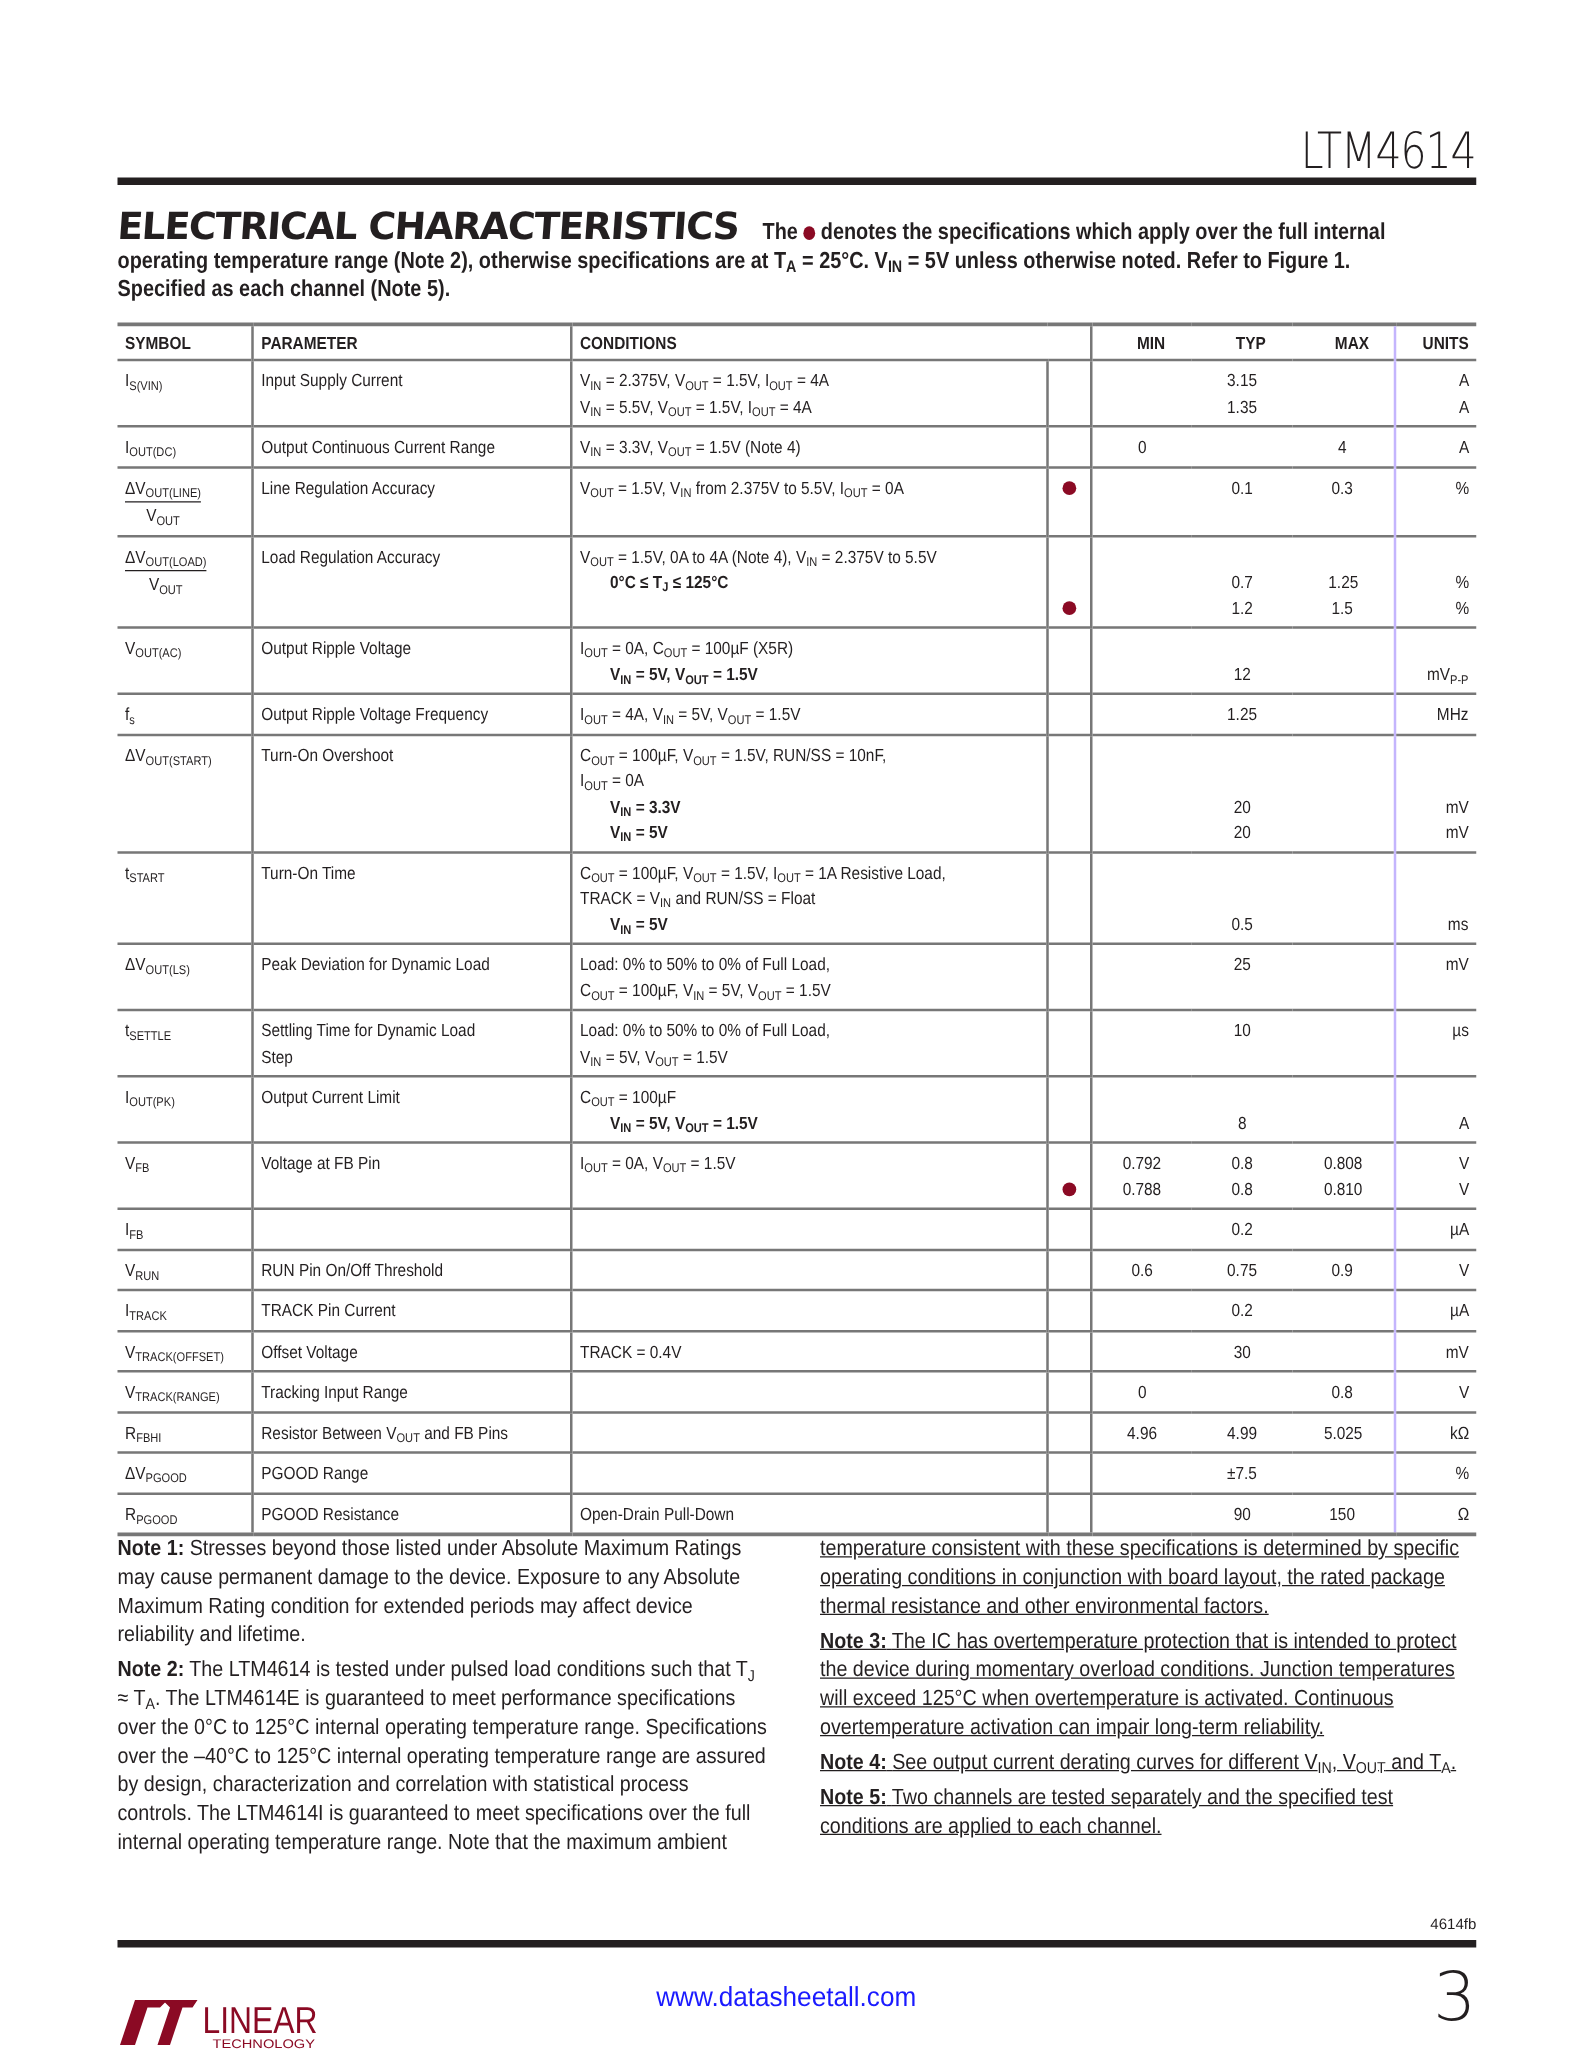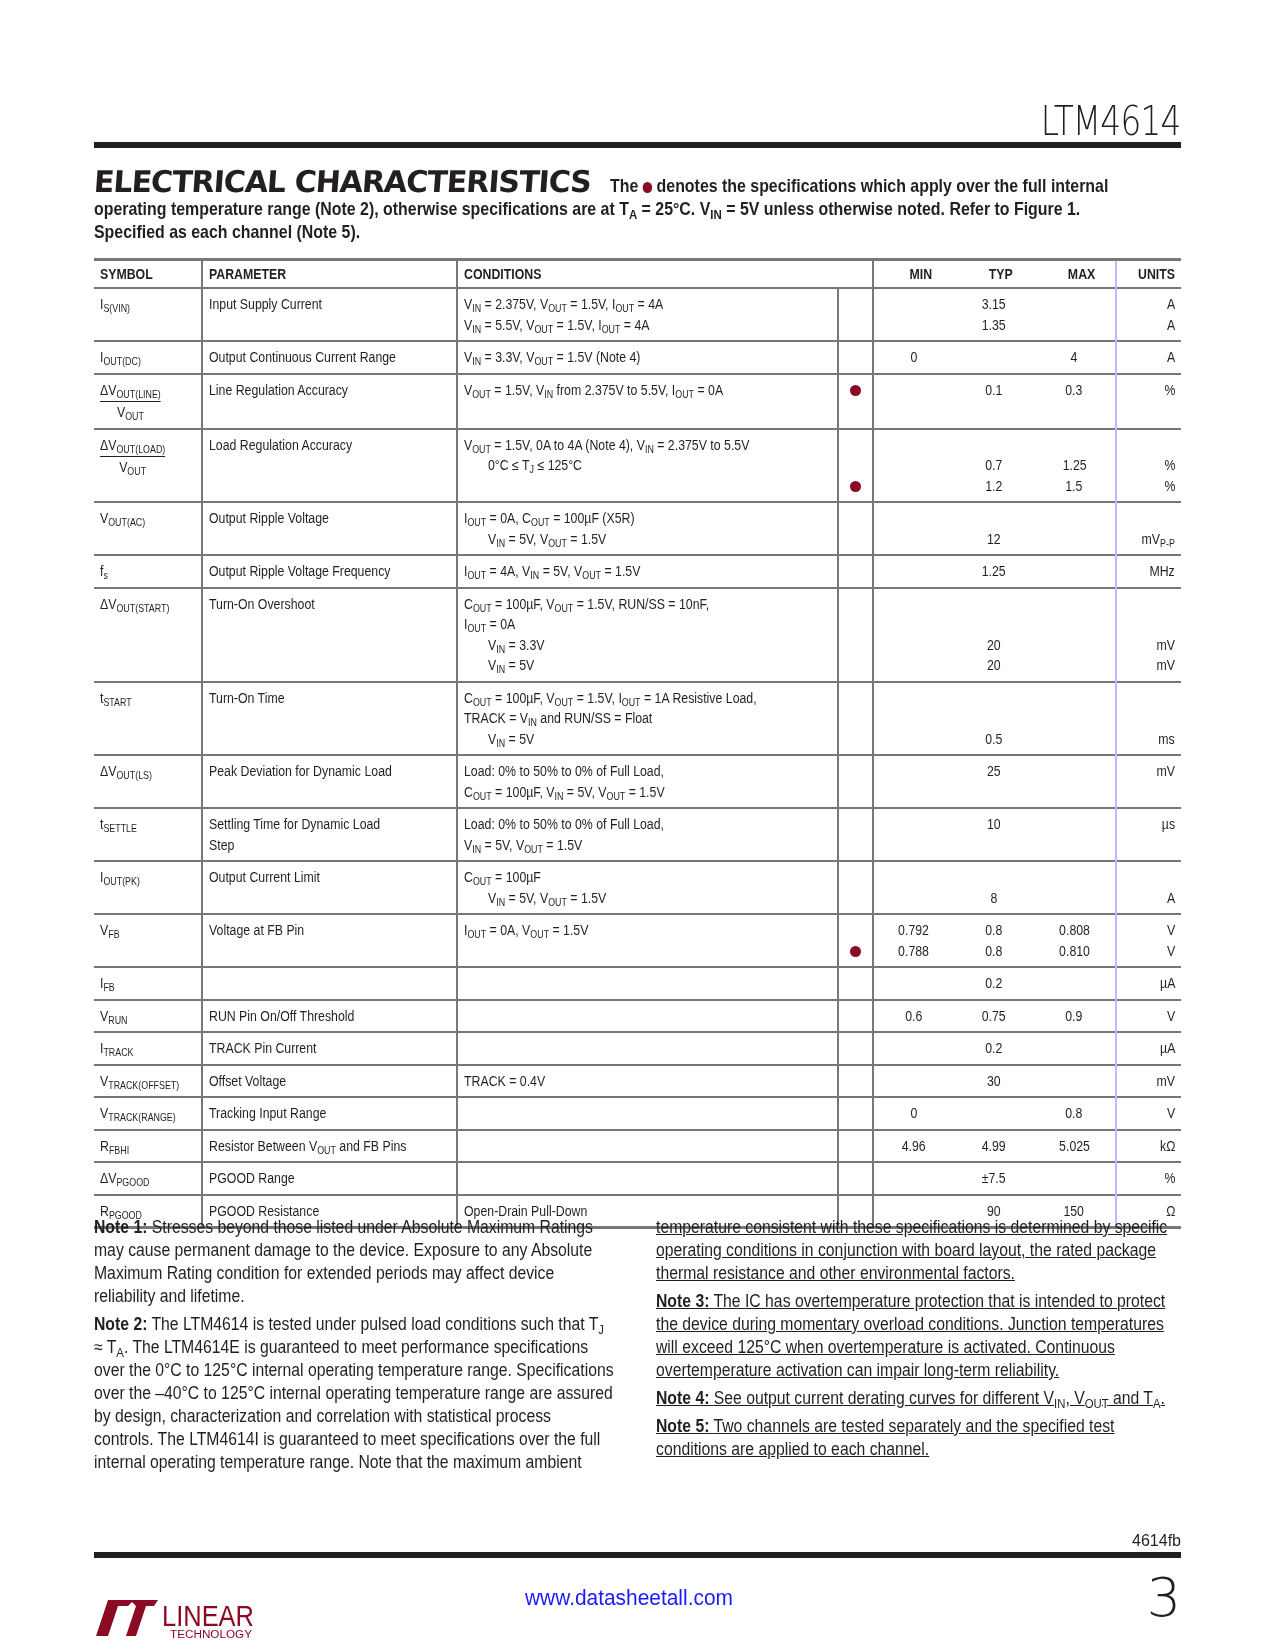--- a/index.html
+++ b/index.html
@@ -30,30 +30,30 @@
   #ec th.c3 { border-right:none; }
   #ec th.c5, #ec th.c6, #ec th.c7 { text-align:center;padding-left:20px; }
   #ec th.cmin { border-left:2px solid #777; }
   .sq { display:inline-block; transform:scaleX(0.88); transform-origin:left top; white-space:nowrap; }
   .sqc { display:inline-block; transform:scaleX(0.88); transform-origin:center top; white-space:nowrap; }
   .sqr { display:inline-block; transform:scaleX(0.88); transform-origin:right top; white-space:nowrap; }
   .cell { padding-top:5px; padding-bottom:5px; }
   .frac { display:inline-block; text-align:center; }
   .frac .num { border-bottom:1.5px solid #231f20; display:block; padding-bottom:1px; }
   .frac .den { display:block; }
-  .ind { padding-left:24px; }
+  .ind { padding-left:24px;font-weight:bold; }
 
   #notes { position:absolute; left:94px; top:1212px; width:1087px; font-size:17.5px; line-height:23px; }
-  .note-col { position:absolute; top:4px; width:520px; }
+  .note-col { position:absolute; top:15px; width:520px; }
   #note-col-left { left:0; }
   #note-col-right { left:562px;text-decoration:underline; }
   .note { margin-bottom:5px; transform:scaleX(0.9); transform-origin:left top; width:578px; }
   .note b { font-weight:bold; }
 
-  #page-code { position:absolute; right:94px; top:1532px; font-size:16px; }
+  #page-code { position:absolute; right:94px; top:1532px; font-size:12px; }
   #bottom-rule { position:absolute; left:94px; width:1087px; top:1552px; height:6px; background:#231f20; }
   #logo { position:absolute; left:94px; top:1596px; width:170px; height:44px; }
   #website { position:absolute; left:525px; top:1585px; font-size:22px; color:#1a1aff; transform:scaleX(0.95); transform-origin:left top; }
   #page-num { position:absolute; right:94px; top:1566px; font-size:54px; font-weight:300; color:#231f20; font-family:"DejaVu Sans", sans-serif; }
 </style>
 </head>
 <body>
 
 <div id="part-number">LTM4614</div>
 <div id="top-rule"></div>

